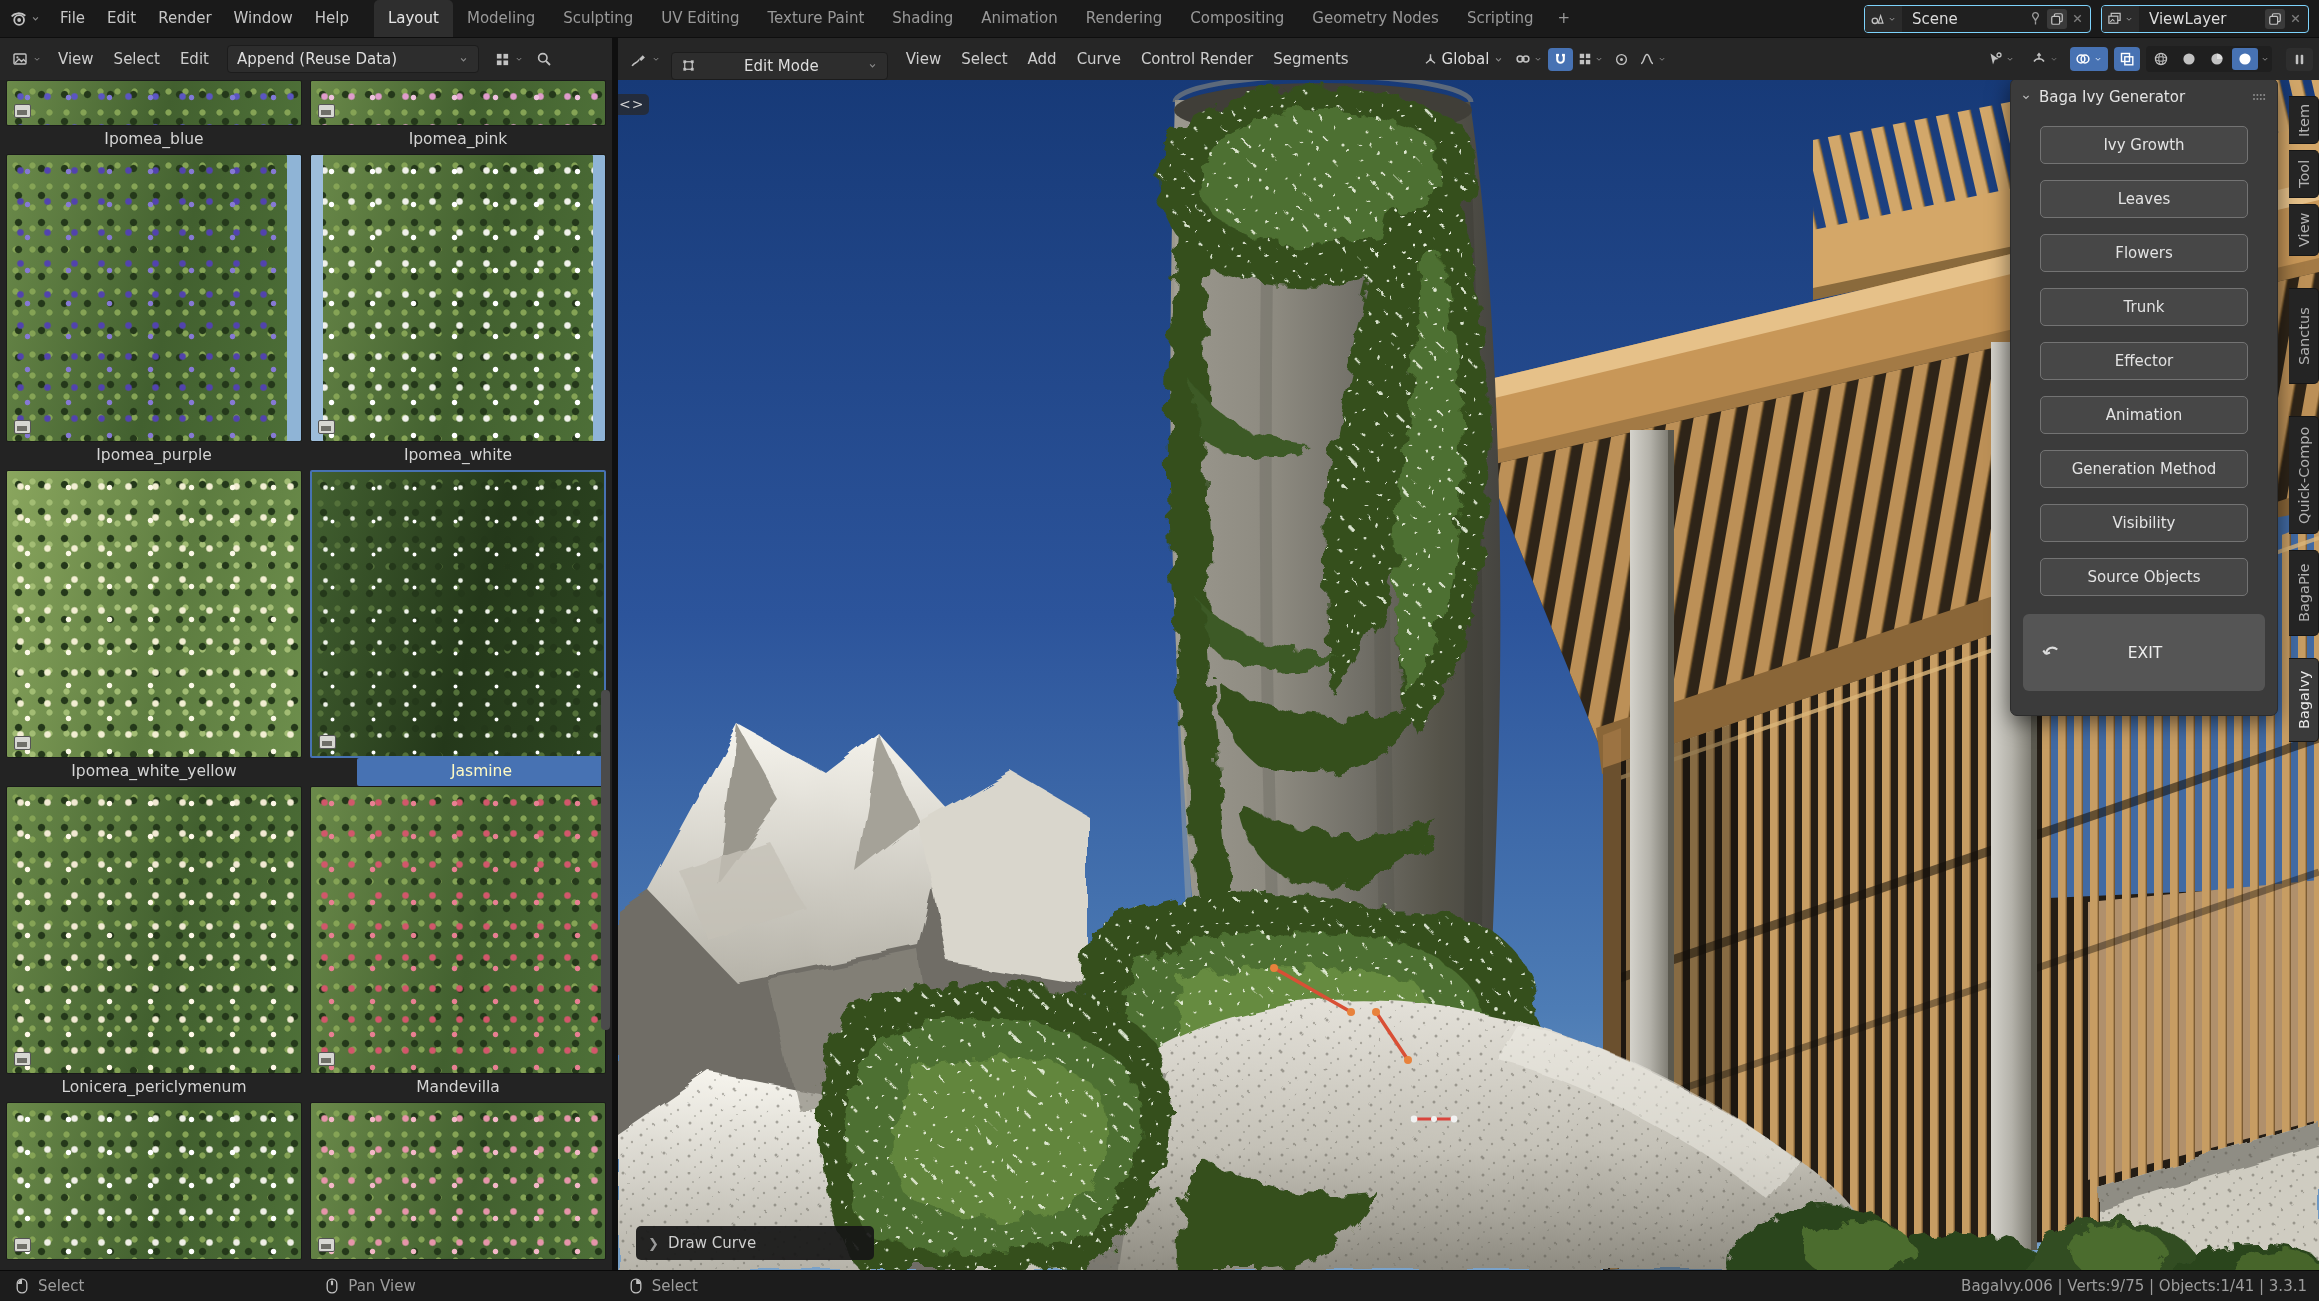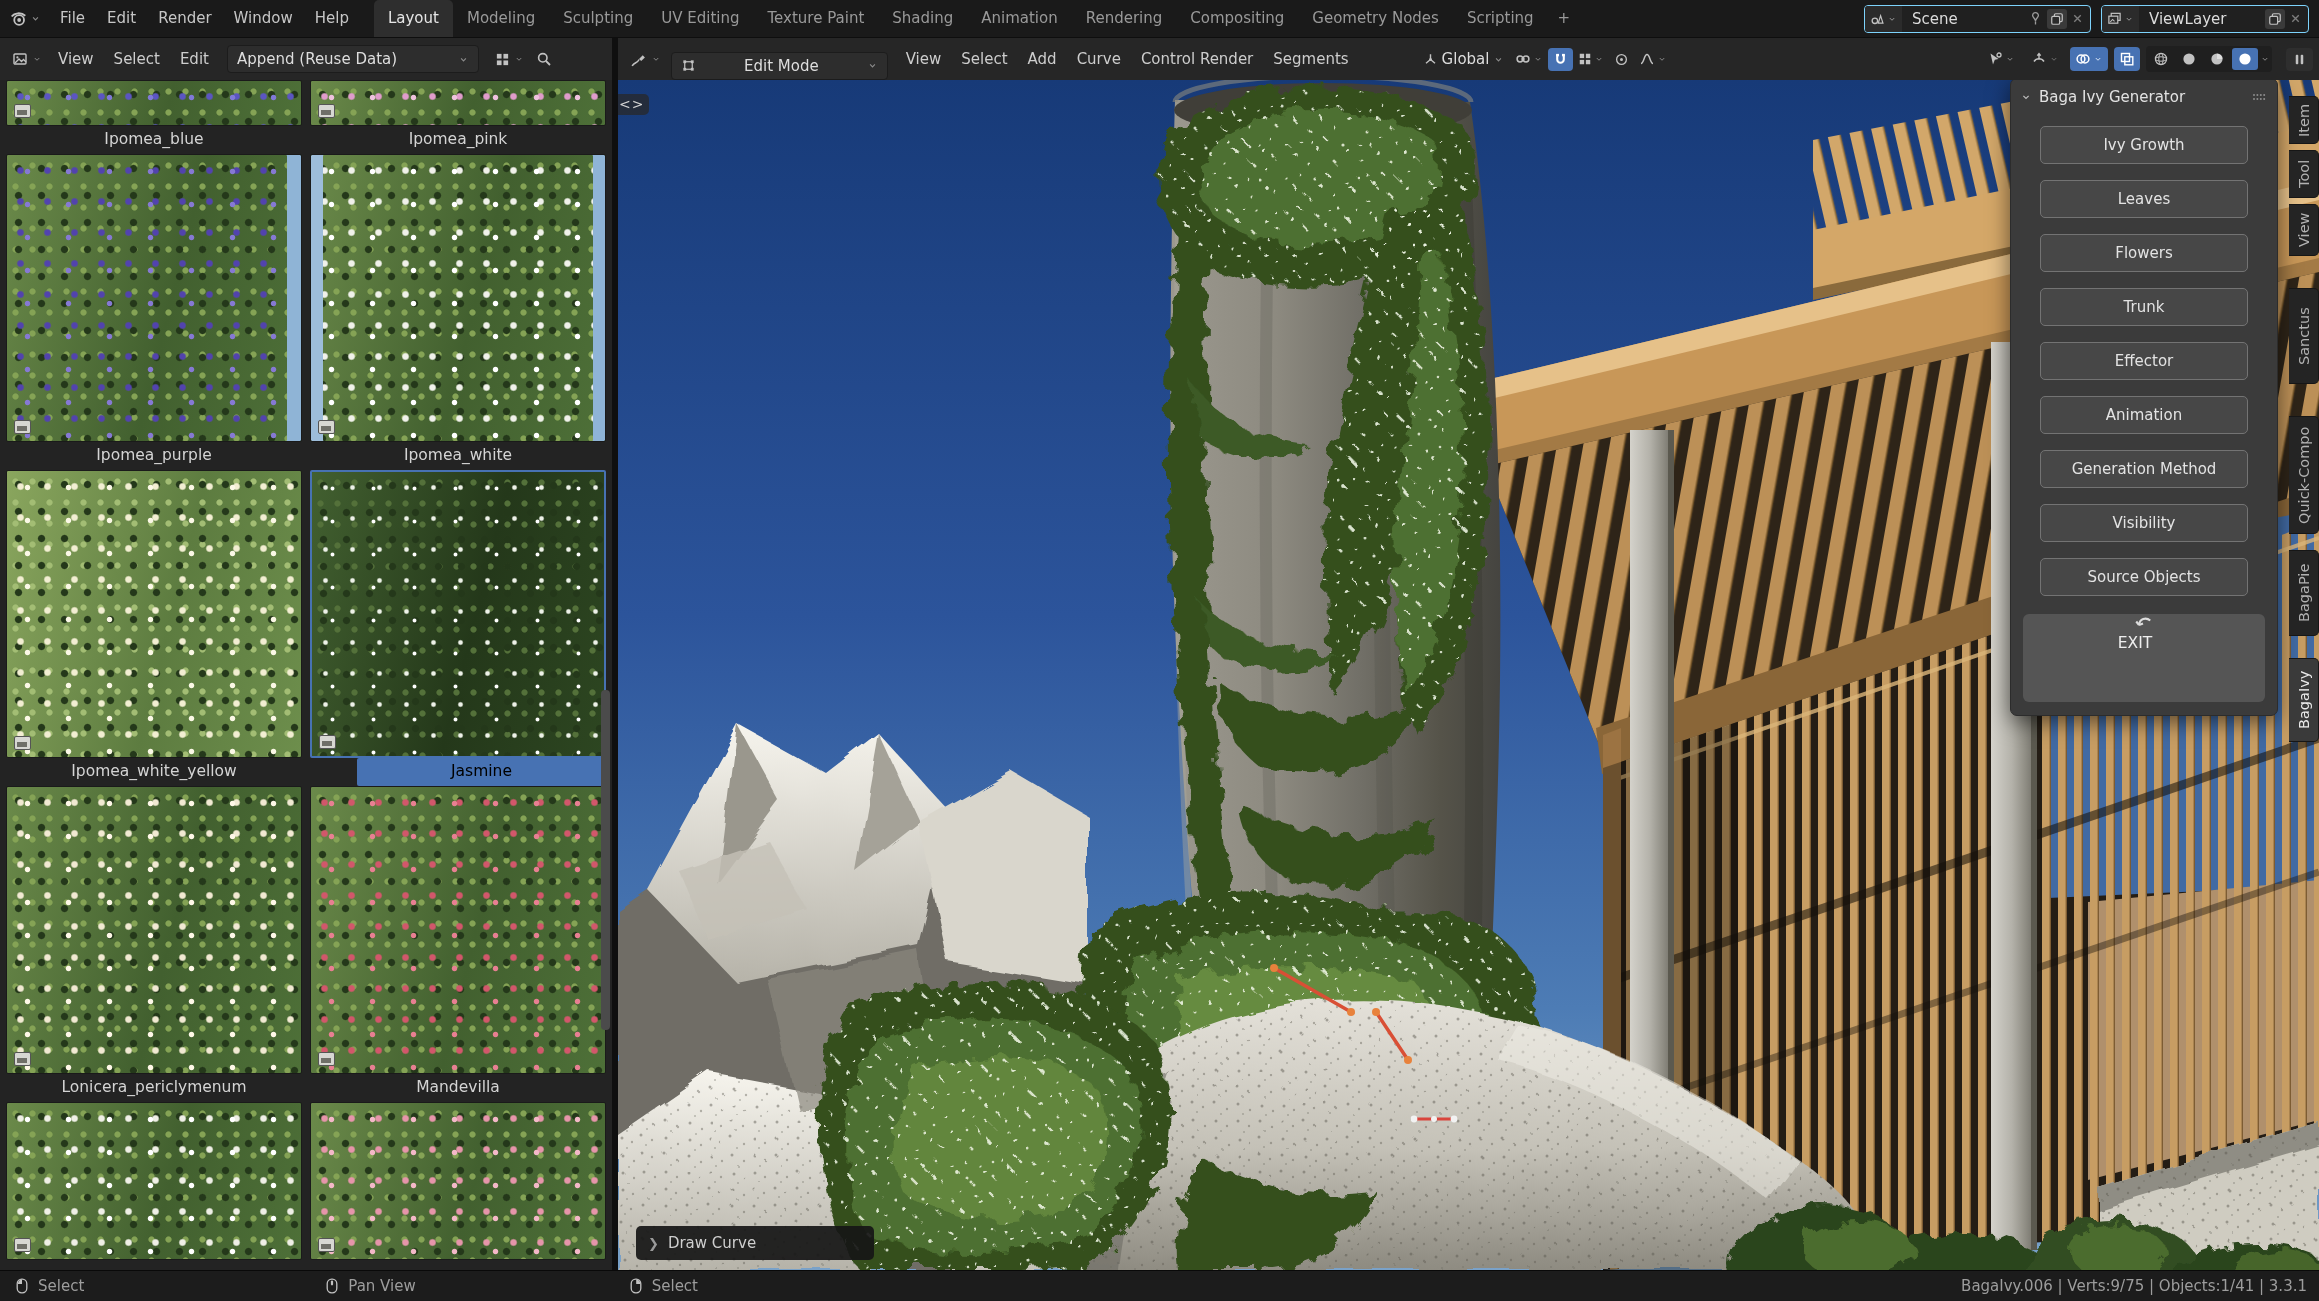--- a/index.html
+++ b/index.html
@@ -71,21 +71,21 @@
   .thumb.sky-right { box-shadow: inset -14px 0 0 0 #8fb4d6; }
   .thumb.sky-both { box-shadow: inset -12px 0 0 0 #8fb4d6, inset 12px 0 0 0 #9dbdda; }
   .asset-item.selected .thumb { border:2px solid #4772b3; }
   .asset-item.partial-top .thumb { height:46px; }
   .asset-item.partial-bottom .thumb { height:158px; }
   .badge { position:absolute; left:7px; bottom:7px; width:17px; height:14px; background:#d7d7d2;
            border-radius:2px; border:1px solid #555; }
   .badge:after { content:""; position:absolute; left:2px; top:5px; width:10px; height:5px; background:#6f6f68; }
   .caption { height:28px; line-height:27px; text-align:center; font-size:15.5px; color:#d4d4d4;
              white-space:nowrap; overflow:hidden; }
-  .asset-item.selected .caption { background:#4772b3; color:#000000; border-radius:2px;margin-left:47px; }
+  .asset-item.selected .caption { background:#4772b3; color:#fef9c3; border-radius:2px;margin-left:47px; }
   #asset-scrollbar { position:absolute; right:2px; top:610px; width:9px; height:340px;
                      background:#4b4b4b; border-radius:4px; }
 
   
   #viewport { position:relative; flex:1; min-width:0; overflow:hidden; background:#2c5390; }
   #scene { position:absolute; inset:0; width:100%; height:100%; }
   #resize-widget { position:absolute; left:-9px; top:14px; background:rgba(40,40,40,.75);
                    border-radius:5px; padding:2px 5px 3px 10px; color:#d5d5d5; font-size:14px;
                    letter-spacing:1px; }
   #op-hint { position:absolute; left:18px; bottom:10px; width:238px; height:34px;
@@ -96,22 +96,22 @@
   
   #baga-panel { position:absolute; left:1392px; top:-2px; width:268px; height:638px;
                 background:#3b3b3b; border:1px solid #2c2c2c; border-radius:7px;
                 box-shadow:0 6px 22px rgba(0,0,0,.55); display:flex; flex-direction:column; }
   #baga-header { display:flex; align-items:center; gap:7px; padding:9px 10px 4px 9px;
                  color:#e2e2e2; font-size:15px; }
   #baga-header .grip { margin-left:auto; color:#8d8d8d; }
   .baga-btn { display:block; width:208px; height:38px; margin:16px auto 0; background:#474747;
               border:1px solid #737373; border-radius:5px; color:#e3e3e3; font-size:15px;
               font-family:inherit; text-align:center; line-height:36px; }
-  #exit-row { margin:18px 12px 0; height:88px; background:#555; border-radius:6px;
-              display:flex; align-items:center; padding:0 18px;flex-direction:column; }
+  #exit-row { margin:18px 12px 0; height:77px; background:#555; border-radius:6px;
+              display:flex; align-items:center; padding:0 18px; }
   #exit-row .i { color:#dcdcdc; }
   #exit-label { flex:1; text-align:center; color:#eee; font-size:15.5px; margin-right:18px; }
 
   
   #side-tabs { position:absolute; right:0; top:0; width:31px; height:100%; pointer-events:none; }
   .side-tab { position:absolute; right:0; width:30px; background:#242424; border:1px solid #161616;
               border-right:none; border-radius:5px 0 0 5px; color:#b2b2b2; font-size:14.5px;
               writing-mode:vertical-rl; transform:rotate(180deg); text-align:center;
               display:flex; align-items:center; justify-content:center; pointer-events:auto; }
   .side-tab.active { background:#3a3a3a; color:#e9e9e9; }

